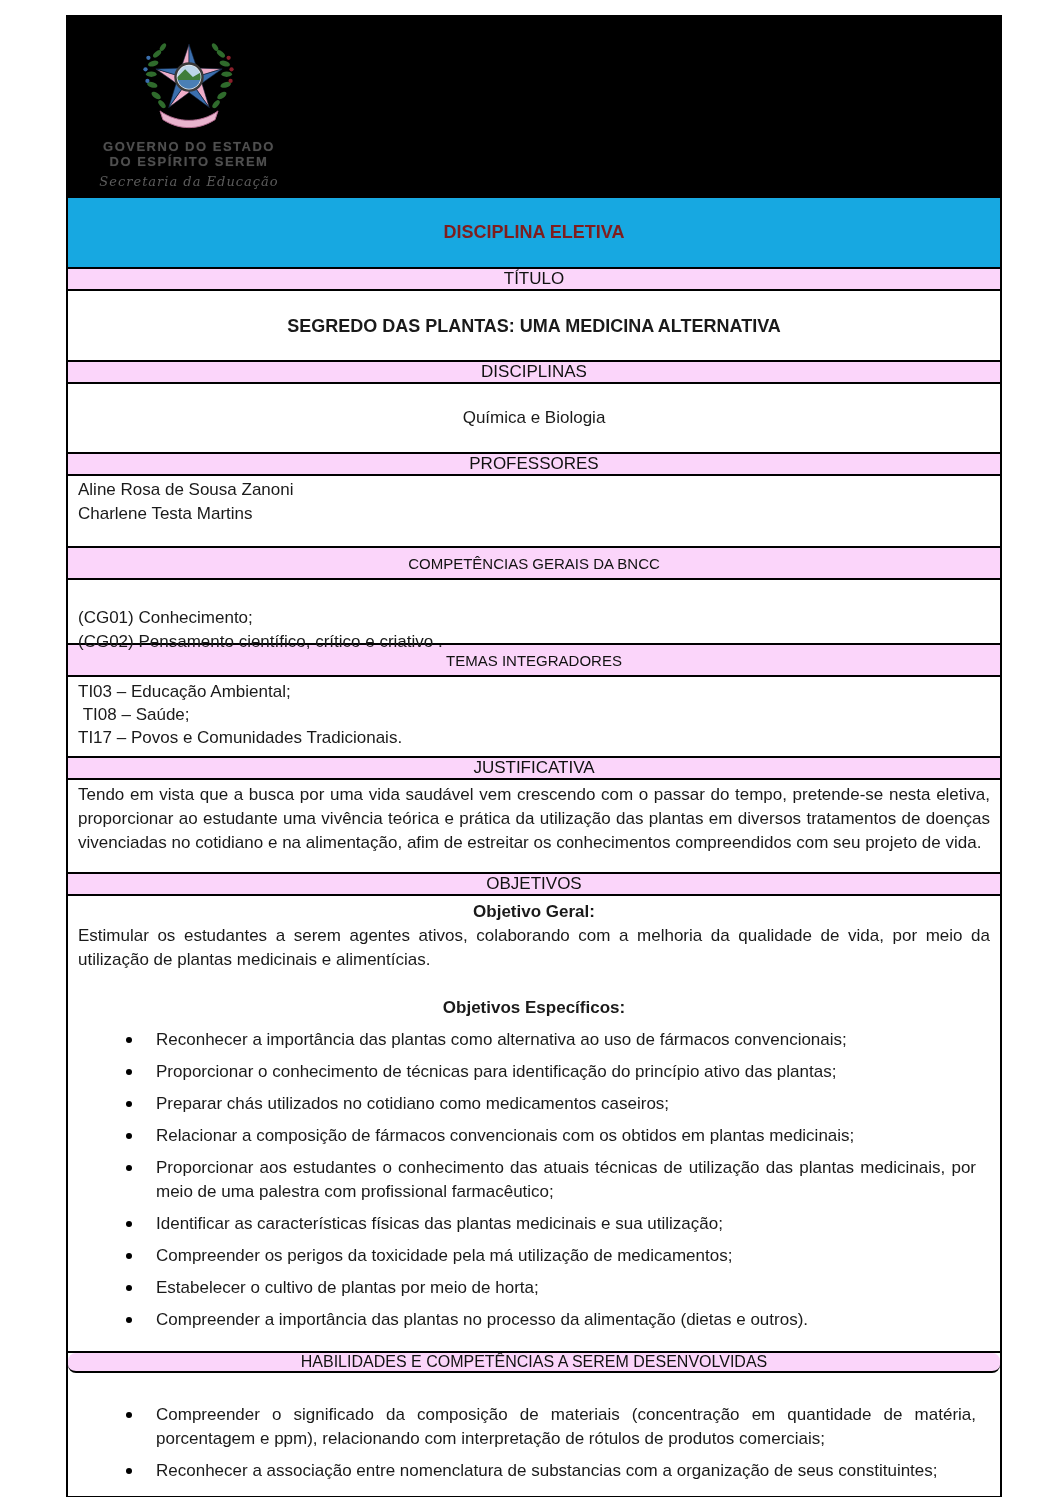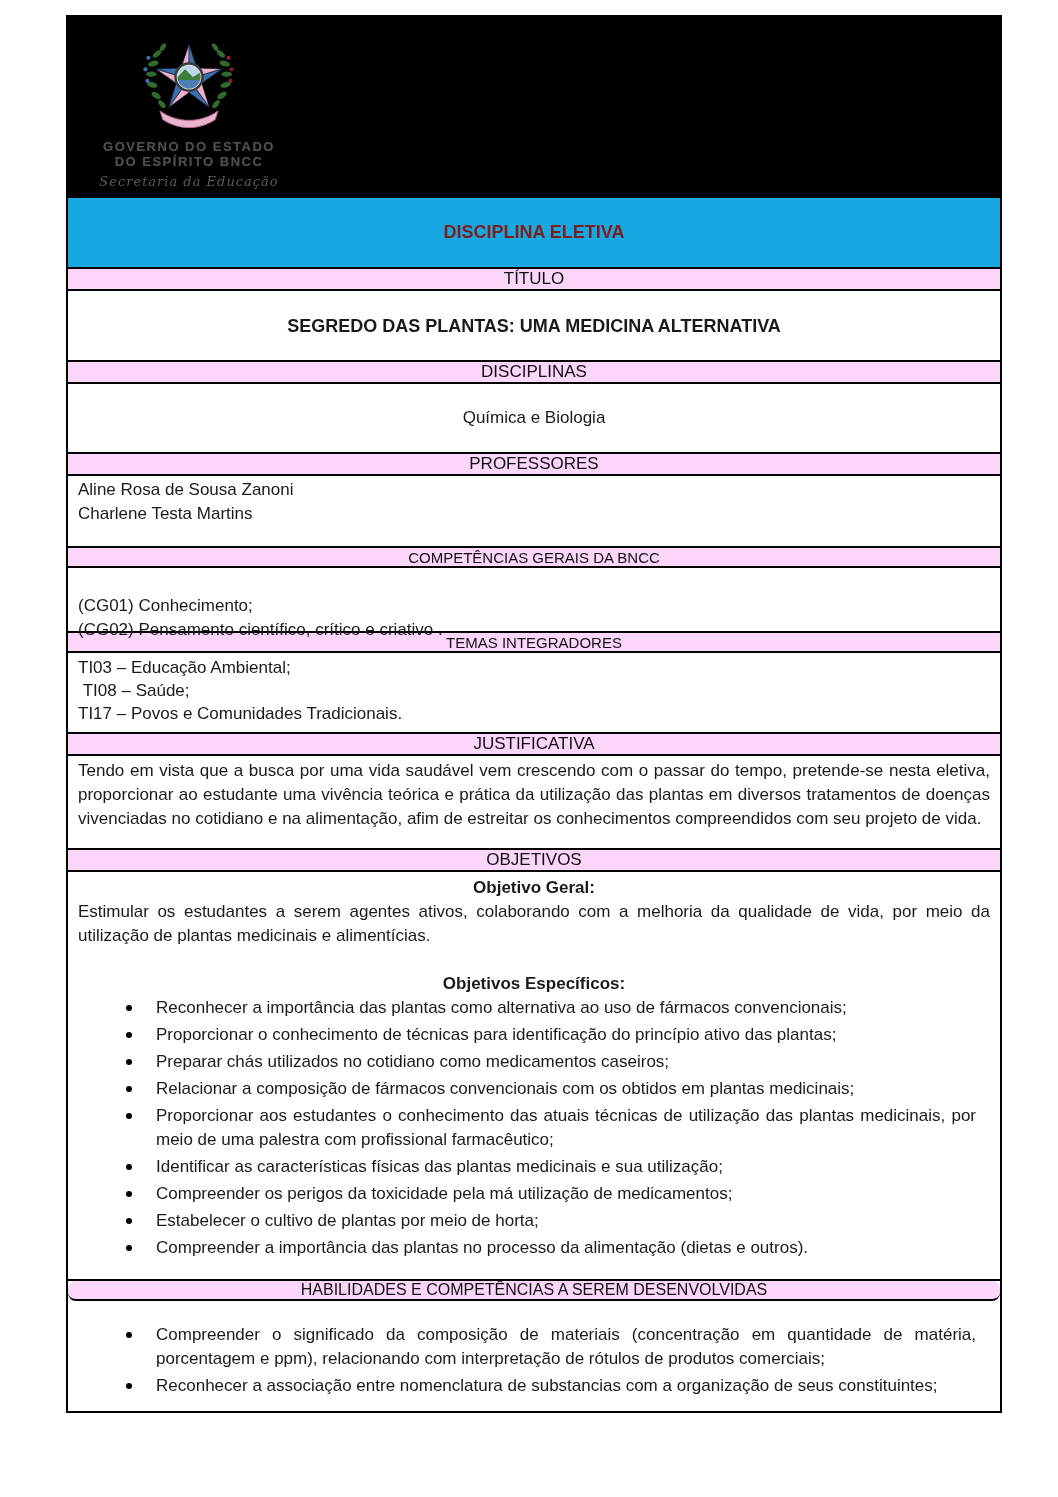--- a/index.html
+++ b/index.html
@@ -18,37 +18,37 @@
   
   .doc-table{position:absolute;left:66px;top:196px;width:936px;border:2px solid #000;background:#fff;
              box-sizing:border-box;}
   .row{box-sizing:border-box;border-bottom:2px solid #000;}
   .row:last-child{border-bottom:none;}
 
   .banner-blue{height:71px;background:#17a8e1;display:flex;align-items:center;justify-content:center;
                font-weight:bold;font-size:18px;color:#7f1d1d;}
   .banner-pink{height:22px;background:#fbd5fa;display:flex;align-items:center;justify-content:center;
                font-size:17px;color:#111;}
-  .banner-pink.small{height:20px;font-size:15px;}
+  .banner-pink.small{height:32px;font-size:15px;}
   .banner-pink.pad{height:20px;font-size:16px;border-radius:8px;}
 
   .cell{background:#fff;font-size:17px;line-height:24px;padding:2px 10px;}
   .cell.center{display:flex;align-items:center;justify-content:center;text-align:center;}
   .cell.bold{font-weight:bold;font-size:18px;}
   .h71{height:71px;} .h70{height:70px;} .h72{height:72px;}
   .cell.cg{height:65px;padding-top:26px;line-height:24px;}
   .cell.ti{height:81px;line-height:23px;padding-top:3px;}
   .pre{white-space:pre-wrap;}
   .cell.just{text-align:justify;padding:3px 10px;min-height:94px;}
 
   .cell.obj{min-height:376px;padding:4px 10px 16px 10px;}
   .b{font-weight:bold;text-align:center;}
   .gap{height:24px;}
   .ul{margin:0;padding:0;}
-  .li{display:flex;margin:0 0 3px 0;}
+  .li{display:flex;margin:8px 0 3px 0;}
   .li .dot{flex:0 0 auto;width:6px;height:6px;border-radius:50%;background:#000;margin:9px 24px 0 48px;}
   .li .txt{flex:1 1 auto;text-align:justify;line-height:24px;padding-right:14px;}
 
   .cell.hab{min-height:91px;padding-top:22px;padding-bottom:10px;}
 </style>
 </head>
 <body>
 
 <div class="page">
 
@@ -102,21 +102,21 @@
           </clipPath>
         <g clip-path="url(#c1)">
           <rect x="46" y="44" width="28" height="16" fill="#bcd6ea"></rect>
           <path d="M46,60 L56,50 L64,58 L74,52 L74,62 L46,62 Z" fill="#3f7d3a"></path>
           <rect x="46" y="61" width="28" height="10" fill="#4a7fb5"></rect>
         </g>
 
         <path d="M30,93 C48,106 72,106 90,93 L87,102 C70,113 50,113 33,102 Z" fill="#e9b4ce" stroke="#b56d92" stroke-width="1"></path>
       </svg>
       <div class="org-line">GOVERNO DO ESTADO</div>
-      <div class="org-line">DO ESPÍRITO BNCC</div>
+      <div class="org-line">DO ESPÍRITO SEREM</div>
       <div class="org-script">Secretaria da Educação</div>
     </div>
   </div>
 
   <div class="doc-table">
 
     <div class="row banner-blue">
       <span>DISCIPLINA ELETIVA</span>
     </div>
 

